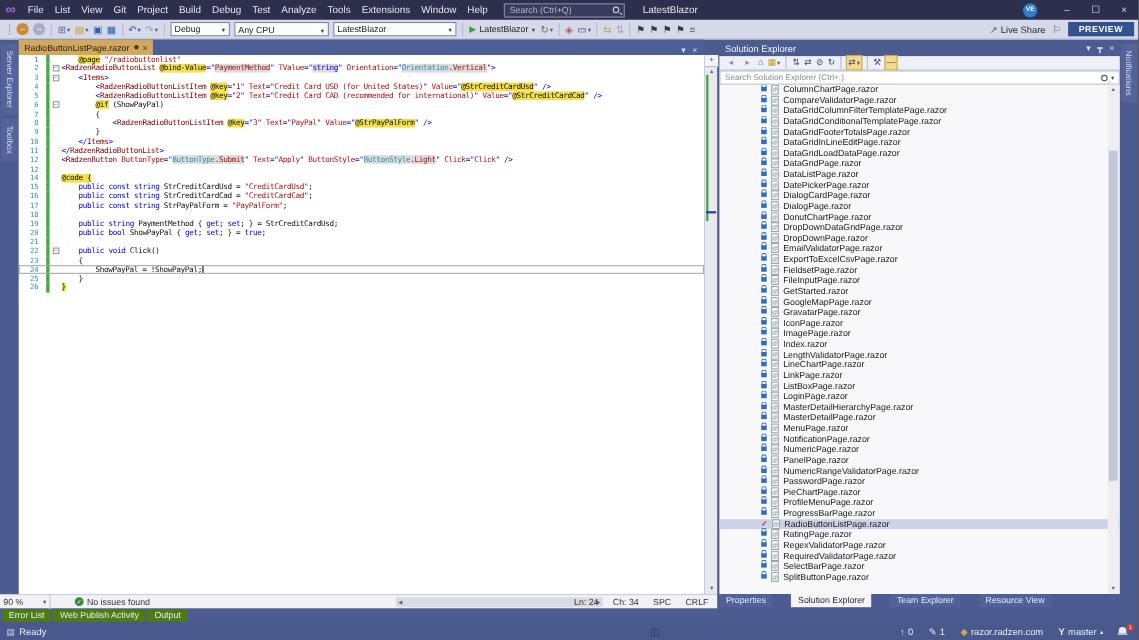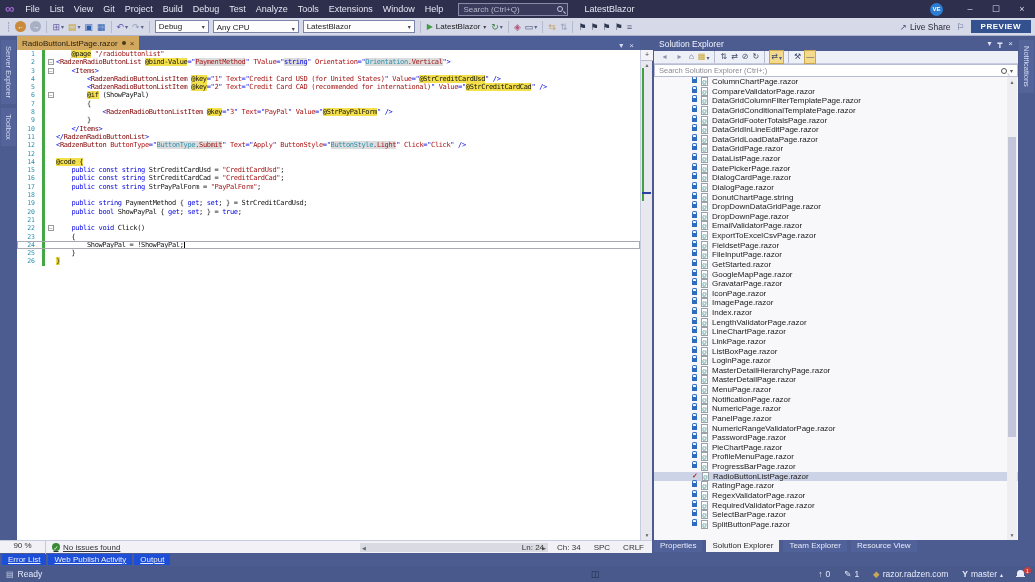--- a/index.html
+++ b/index.html
@@ -61,23 +61,23 @@
 
   
   .scrollv{position:absolute;left:640px;top:50px;width:12px;height:490px;background:#E8E8EE;border-left:1px solid #C8CCE0;}
   .split{position:absolute;left:0;top:0;width:12px;height:11px;background:#F4F4F8;border-bottom:1px solid #B8BCD0;color:#444;font-size:7px;text-align:center;line-height:10px;}
   .sarr{position:absolute;left:0;width:12px;color:#666;font-size:5px;text-align:center;}
   .anno-green{position:absolute;left:1px;top:18px;width:2px;height:133px;background:#3FA13F;}
   .anno-blue{position:absolute;left:1px;top:142px;width:9px;height:2px;background:#2840A0;}
 
   
   .ebar{position:absolute;left:0;top:540px;width:652px;height:13px;background:#F2F2F6;border-top:1px solid #C8CCE0;display:flex;align-items:center;font-size:8px;color:#333;}
-  .zoomsel{width:46px;height:13px;border-right:1px solid #C4C8D8;display:flex;align-items:center;justify-content:space-between;padding:0 3px;flex-direction:column;}
+  .zoomsel{width:46px;height:13px;border-right:1px solid #C4C8D8;display:flex;align-items:center;justify-content:space-between;padding:0 3px;}
   .zoomsel .dd{font-size:6px;color:#555;}
-  .okchip{display:flex;align-items:center;gap:3px;margin-left:6px;text-decoration:underline;}
+  .okchip{display:flex;align-items:center;gap:3px;margin-left:22px;}
   .okcirc{width:8px;height:8px;border-radius:50%;background:#388A34;color:#fff;font-size:6px;display:flex;align-items:center;justify-content:center;}
   .hscroll{position:absolute;left:360px;top:2px;width:188px;height:9px;background:#DADAE2;display:flex;align-items:center;justify-content:space-between;font-size:5px;color:#666;padding:0 2px;}
   .ebar-right{position:absolute;right:8px;top:0;height:13px;display:flex;align-items:center;gap:13px;}
 
   
   .sehdr{position:absolute;left:654px;top:36px;width:364px;height:15px;color:#F2F4FC;font-size:8.5px;display:flex;align-items:center;padding:0 5px;}
   .sehdr .hic{margin-left:auto;display:flex;gap:6px;color:#DDE2F2;font-size:8px;}
   .setb{position:absolute;left:654px;top:51px;width:364px;height:13px;background:#EEF0F8;border-bottom:1px solid #C8CCE0;display:flex;align-items:center;padding:0 3px;}
   .setb .tb-icon .gl{font-size:8px;}
   .sesearch{position:absolute;left:654px;top:64px;width:364px;height:13px;background:#fff;border:1px solid #B8BCD0;display:flex;align-items:center;font-size:7.5px;color:#8A8A94;padding:0 4px;justify-content:space-between;}
@@ -87,25 +87,25 @@
   .fr.sel{background:#CDD3E6;}
   .flock{position:relative;width:5px;height:4px;background:#2F6BBE;margin-top:2px;}
   .flock::before{content:"";position:absolute;top:-3px;left:0px;width:3px;height:3px;border:1px solid #2F6BBE;border-bottom:none;border-radius:2px 2px 0 0;}
   .fchk{color:#B03030;font-size:7px;font-weight:bold;width:6px;}
   .fdoc{position:relative;width:7px;height:9px;background:#fff;border:1px solid #9AA0A8;font-size:5px;color:#3E8E8E;line-height:8px;text-align:center;}
   .sescroll{position:absolute;right:1px;top:0;width:10px;height:463px;background:#EDEDF2;}
   .sethumb{position:absolute;left:1px;top:60px;width:8px;height:300px;background:#C2C6D8;}
   .sarr2{position:absolute;left:0;width:10px;color:#666;font-size:5px;text-align:center;}
 
   
-  .ptabs{position:absolute;left:652px;top:540px;width:383px;height:13px;display:flex;align-items:flex-start;gap:4px;padding-left:2px;}
+  .ptabs{position:absolute;left:652px;top:540px;width:383px;height:13px;display:flex;align-items:flex-start;gap:17px;padding-left:2px;}
   .ptab{font-size:8px;padding:1px 6px 2px 6px;background:#51619A;color:#E6EAF8;}
   .ptab.active{background:#F5F5F7;color:#2A2A2A;}
   .otabs{position:absolute;left:0;top:553px;width:652px;height:13px;display:flex;gap:2px;padding-left:2px;align-items:center;}
-  .otab{font-size:8px;padding:1px 6px;background:#1d4ed8;color:#EAEDF8;text-decoration:underline;}
+  .otab{font-size:8px;padding:1px 6px;background:#4d7c0f;color:#EAEDF8;}
 
   
   .statusbar{position:absolute;left:0;top:566px;width:1035px;height:16px;background:#49598C;color:#E8ECFA;font-size:8.5px;display:flex;align-items:center;padding:0 6px;}
   .stleft{display:flex;align-items:center;gap:4px;}
   .stcenter{position:absolute;left:591px;color:#222C48;font-size:9px;}
   .stright{margin-left:auto;display:flex;align-items:center;gap:14px;}
   .stitem{display:flex;align-items:center;gap:3px;}
   .bellwrap{position:relative;width:12px;height:12px;}
   .bell{position:absolute;left:0;top:2px;width:7px;height:6px;background:#E8ECFA;border-radius:3.5px 3.5px 0 0;}
   .bell::after{content:"";position:absolute;left:-1px;top:6px;width:9px;height:1px;background:#E8ECFA;}
@@ -441,21 +441,21 @@
           <span>DialogCardPage.razor</span>
         </div>
         <div class="fr">
           <span class="flock"></span>
           <span class="fdoc">@</span>
           <span>DialogPage.razor</span>
         </div>
         <div class="fr">
           <span class="flock"></span>
           <span class="fdoc">@</span>
-          <span>DonutChartPage.string</span>
+          <span>DonutChartPage.razor</span>
         </div>
         <div class="fr">
           <span class="flock"></span>
           <span class="fdoc">@</span>
           <span>DropDownDataGridPage.razor</span>
         </div>
         <div class="fr">
           <span class="flock"></span>
           <span class="fdoc">@</span>
           <span>DropDownPage.razor</span>

